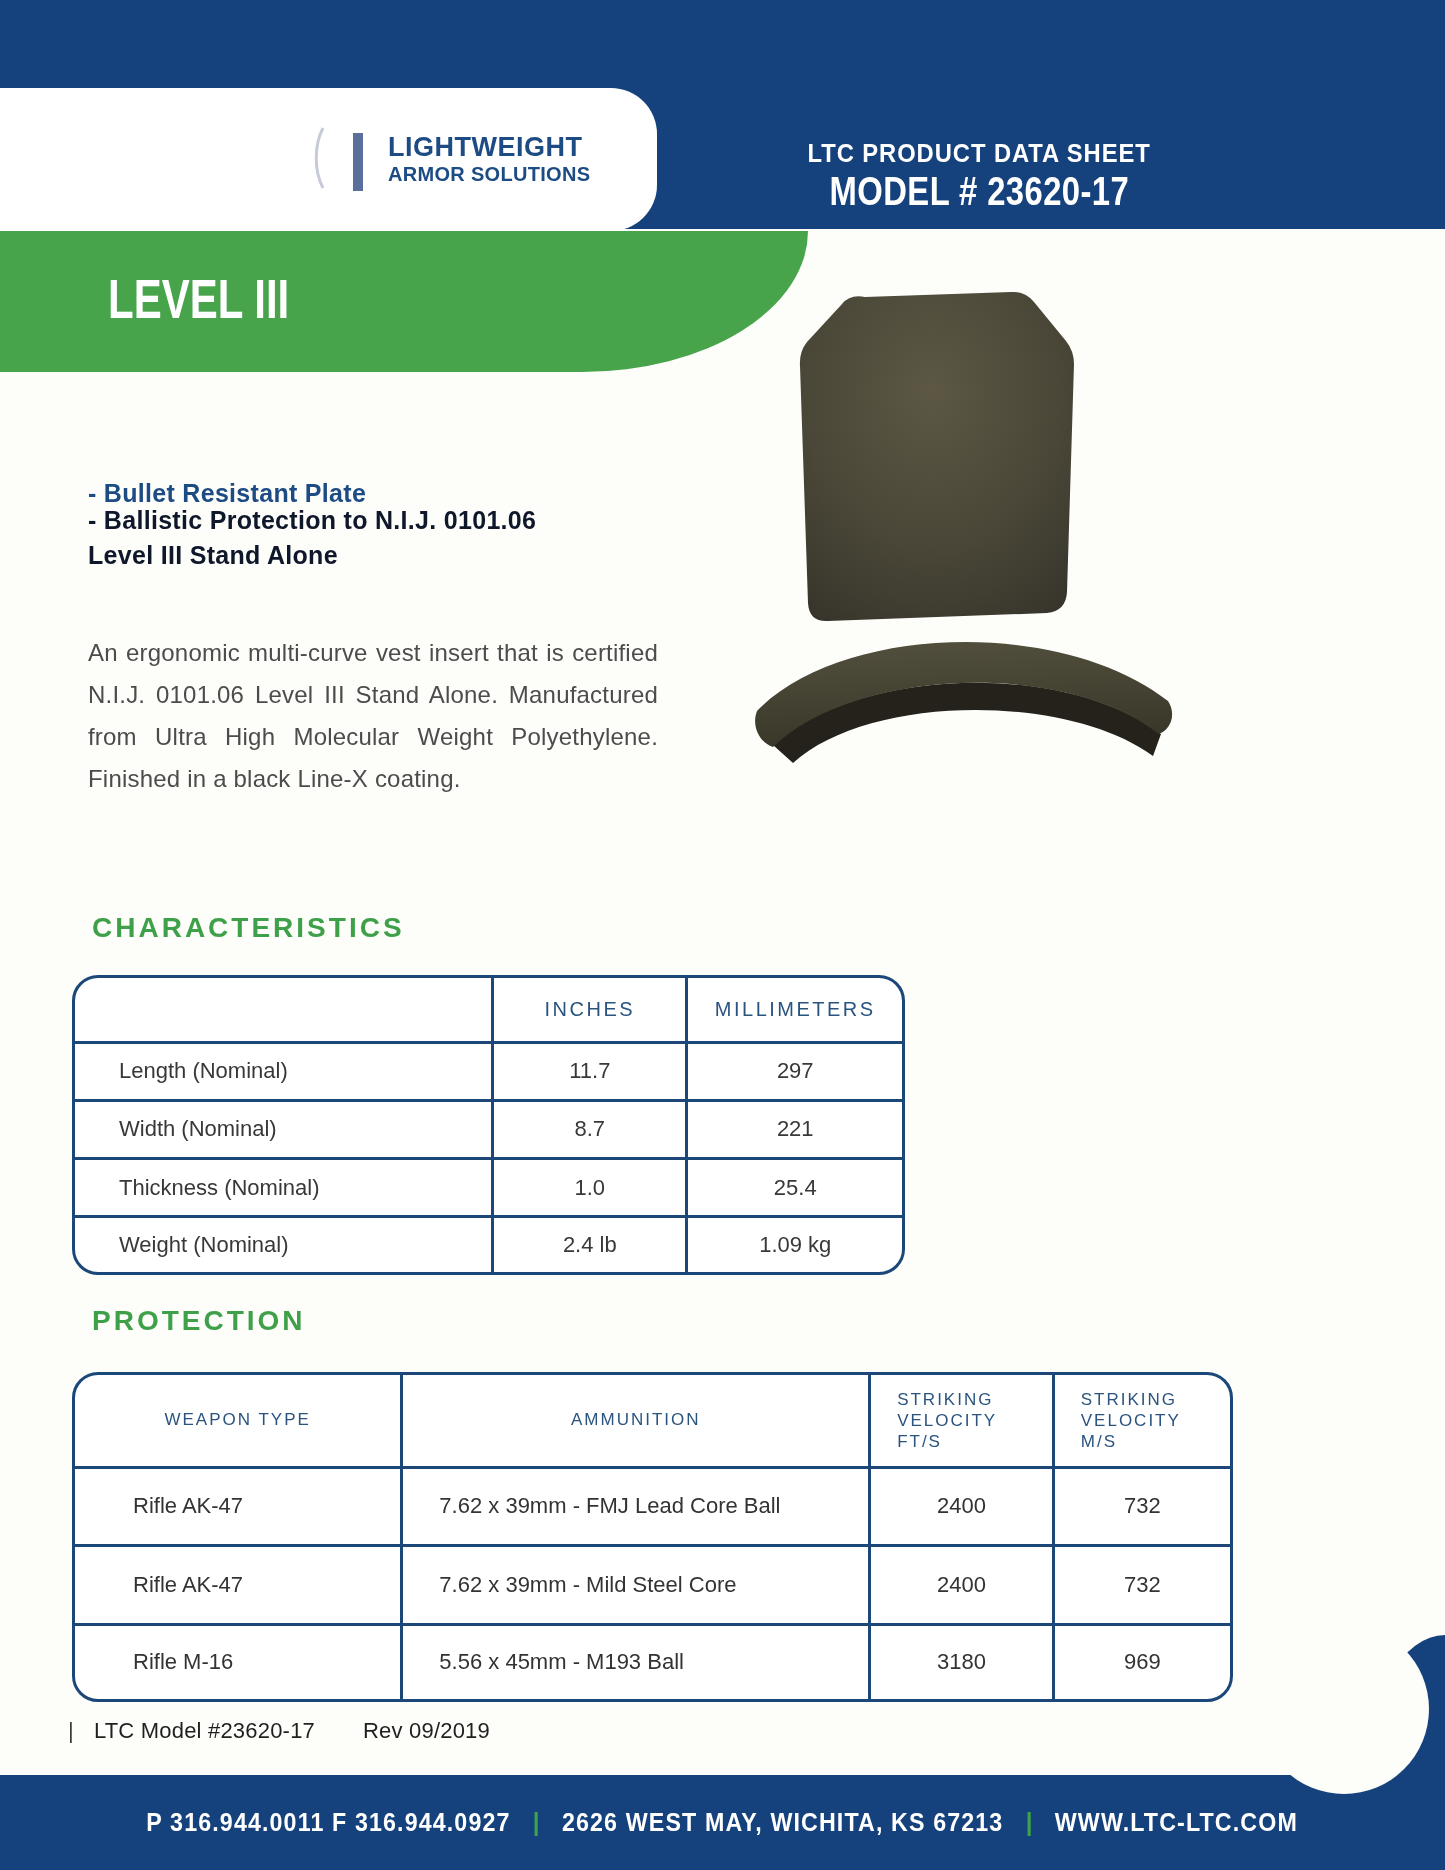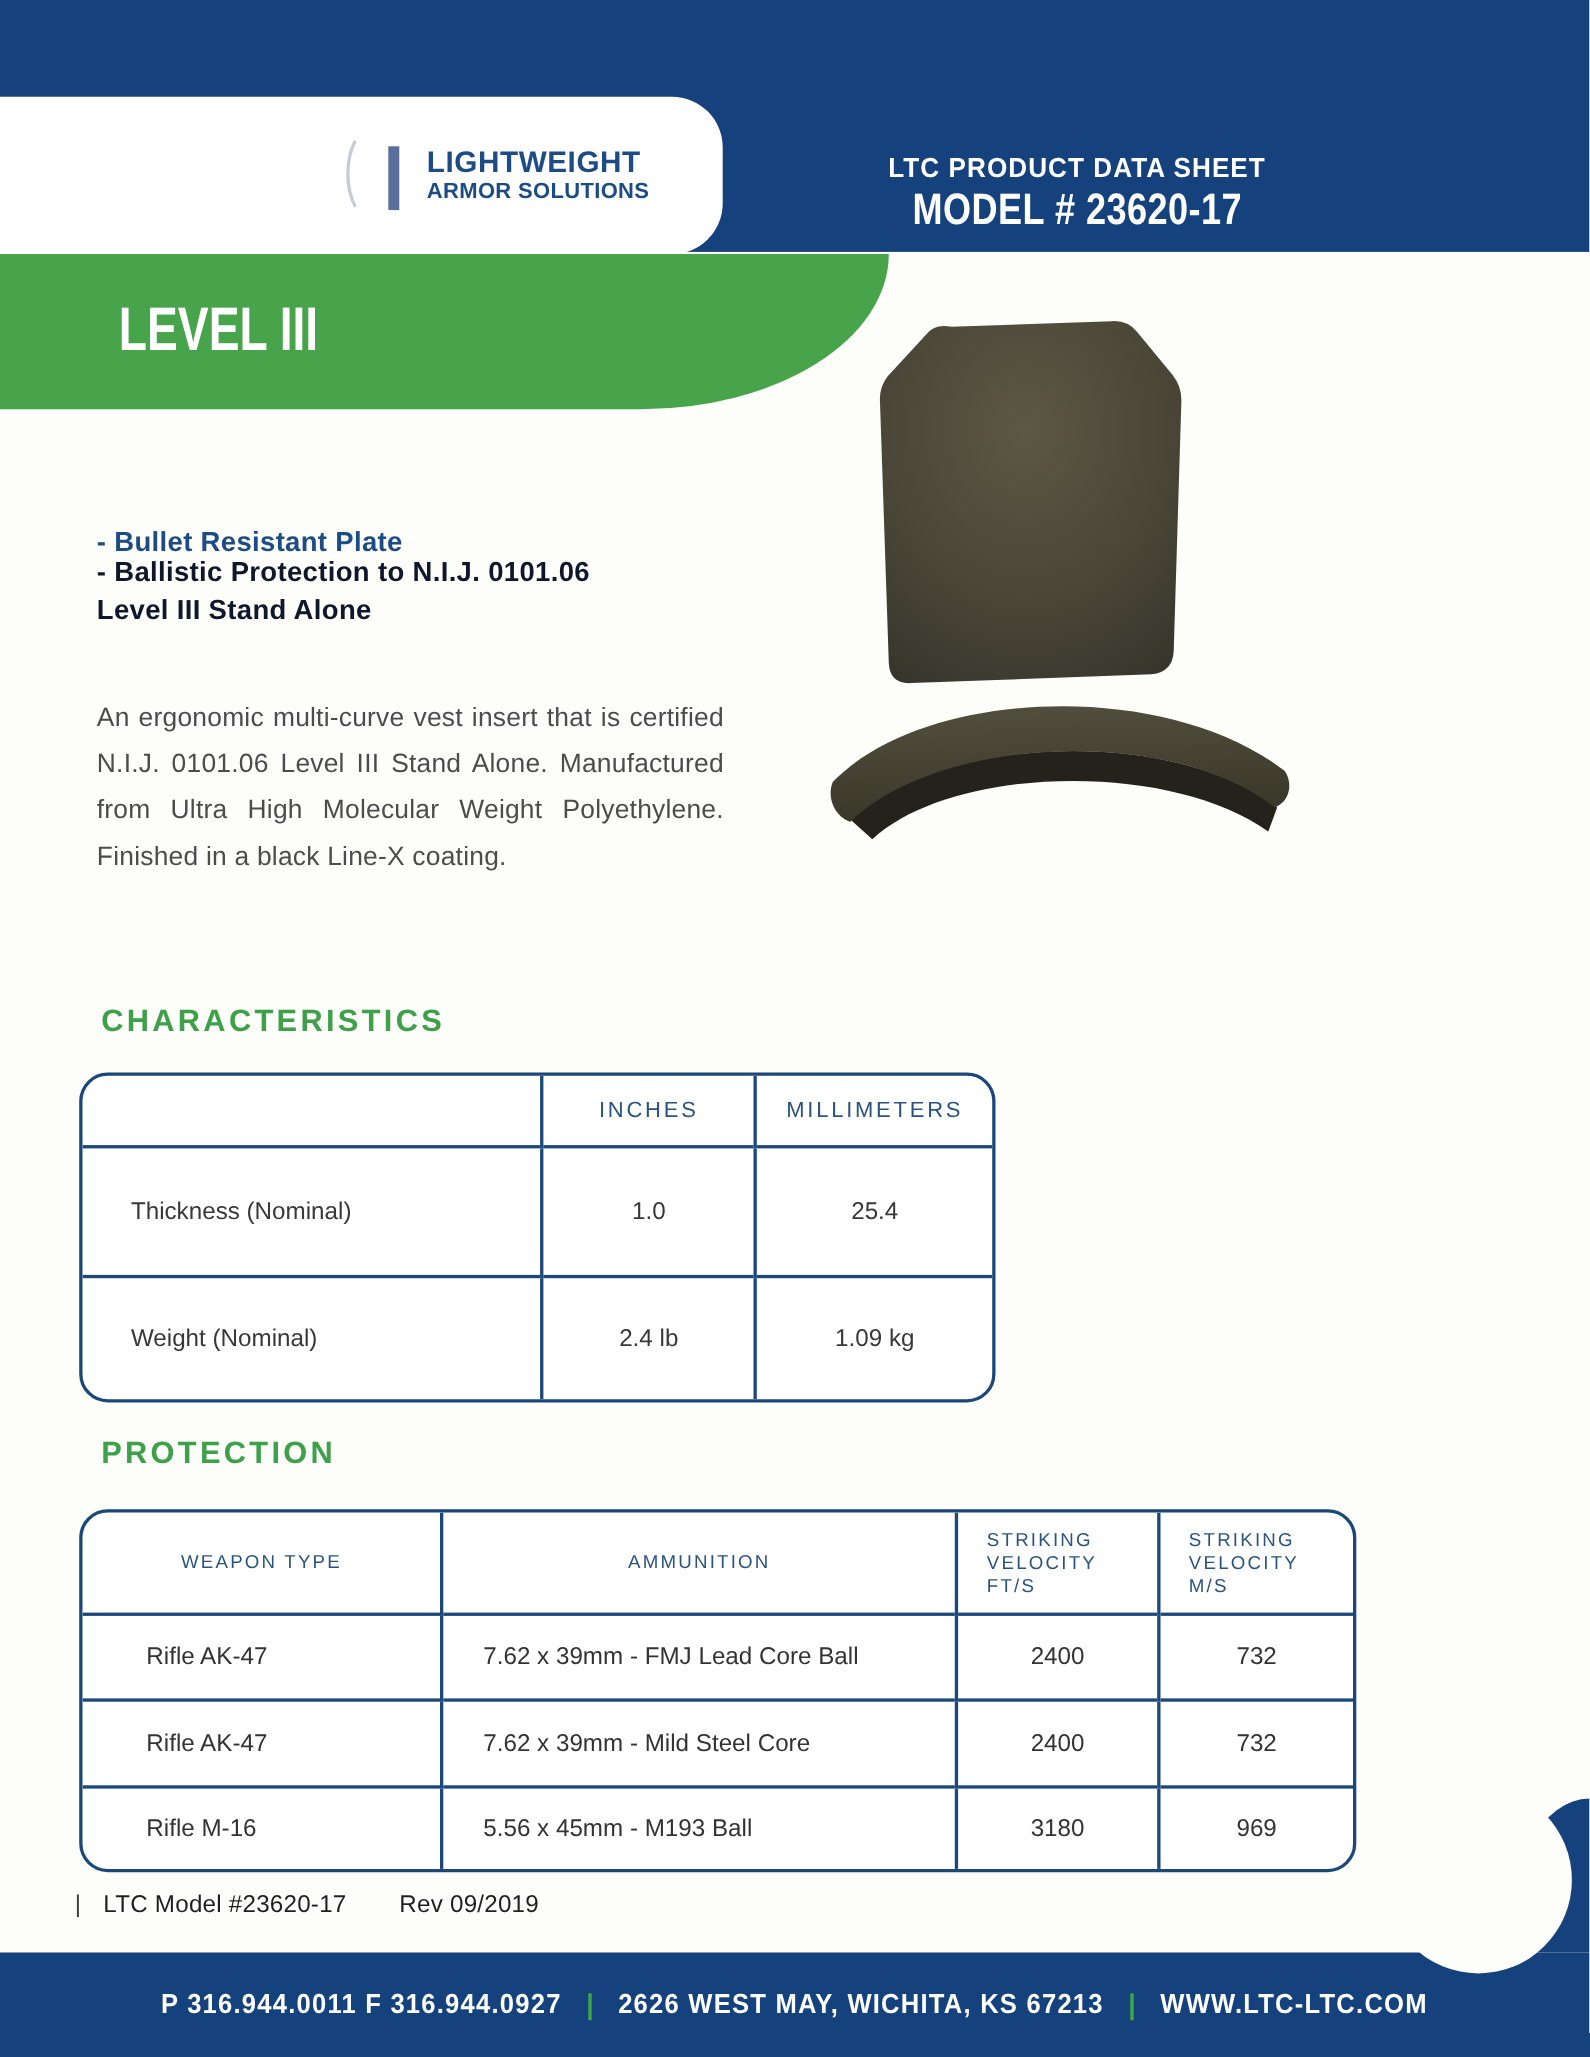--- a/index.html
+++ b/index.html
@@ -119,20 +119,30 @@
   <table class="dtable">
     <thead>
         <tr>
           <th></th>
           <th>INCHES</th>
           <th>MILLIMETERS</th>
         </tr>
       </thead>
     <tbody>
         <tr>
+          <td>Length (Nominal)</td>
+          <td>11.7</td>
+          <td>297</td>
+        </tr>
+        <tr>
+          <td>Width (Nominal)</td>
+          <td>8.7</td>
+          <td>221</td>
+        </tr>
+        <tr>
           <td>Thickness (Nominal)</td>
           <td>1.0</td>
           <td>25.4</td>
         </tr>
         <tr>
           <td>Weight (Nominal)</td>
           <td>2.4 lb</td>
           <td>1.09 kg</td>
         </tr>
       </tbody>

